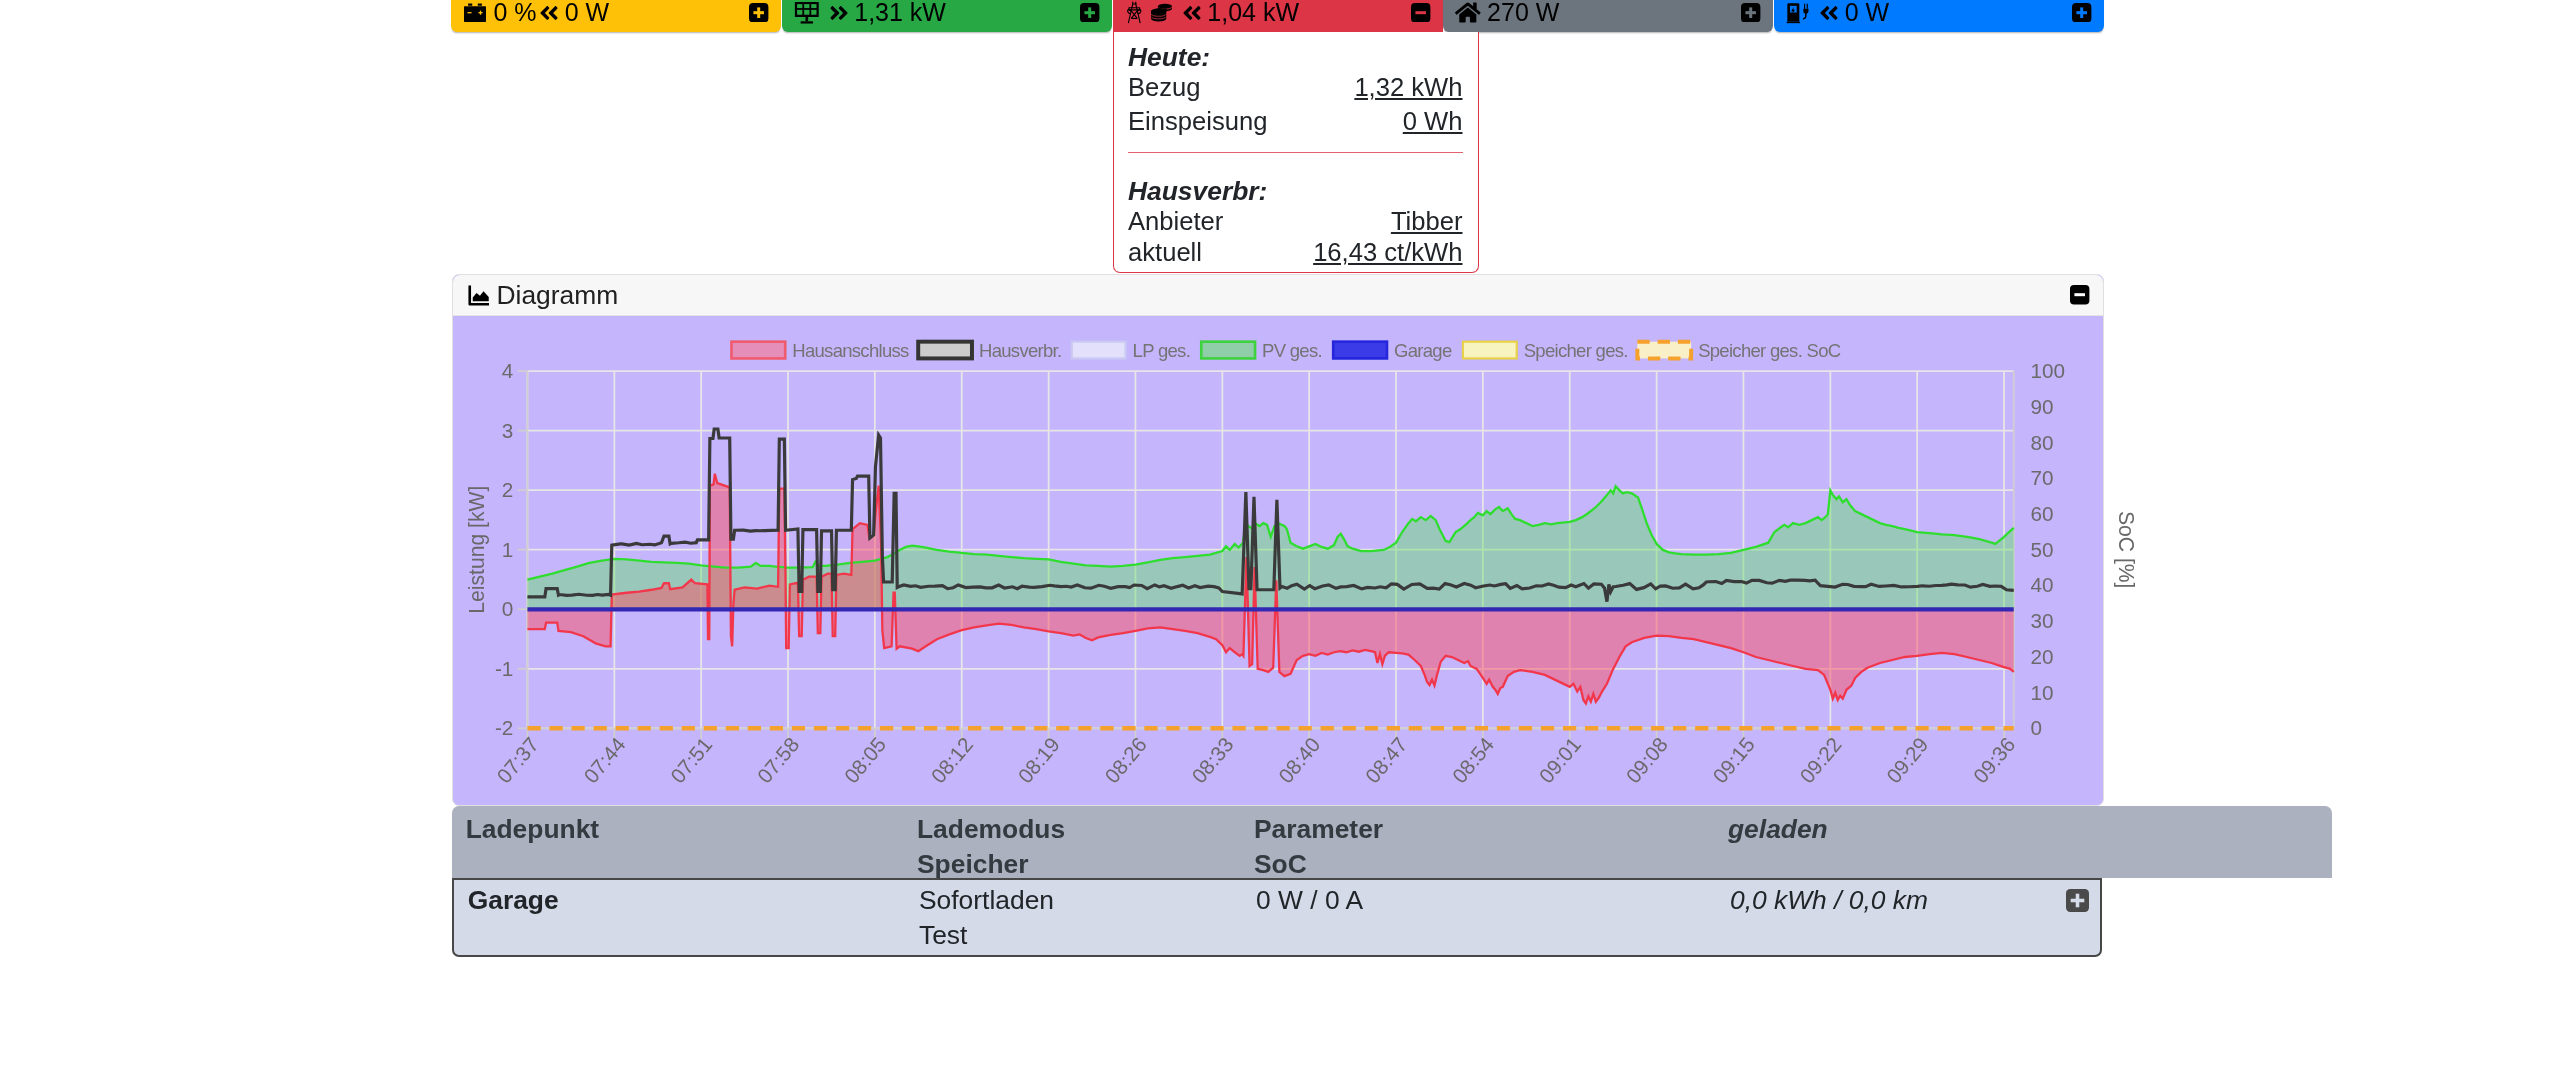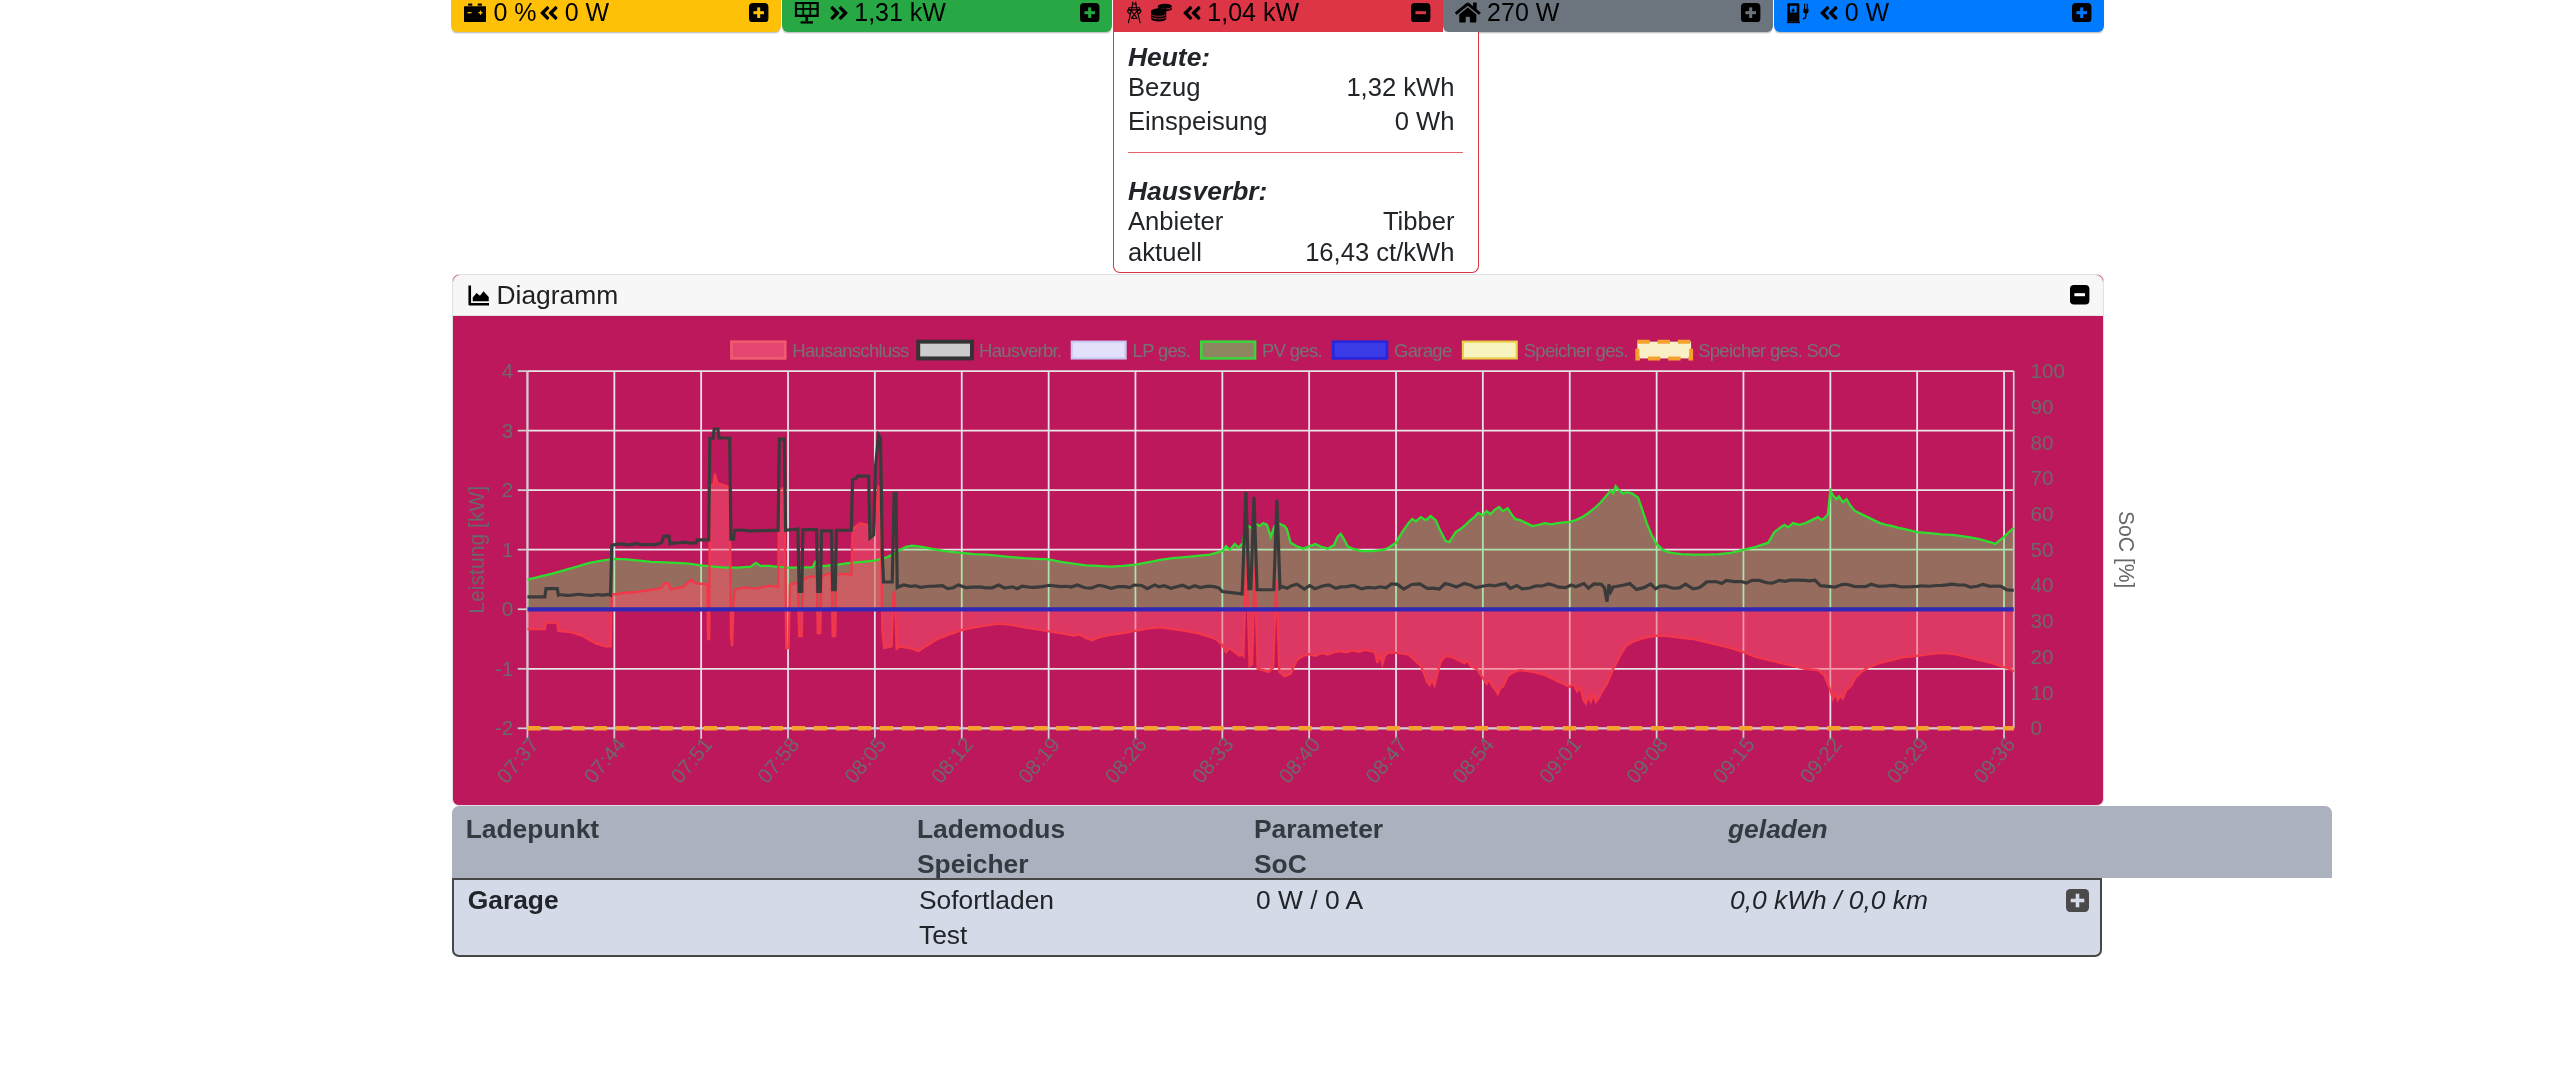--- a/index.html
+++ b/index.html
@@ -7,24 +7,24 @@
 #all { position:absolute; inset:0; }
 .tbar { position:absolute; top:-7px; height:39px; width:330px; border-radius:0 0 6.2px 6.2px;
   display:flex; align-items:center; padding:0 12.3px; font-size:25px; color:#000;
   box-shadow:0 2.6px 1.8px -1.8px rgba(0,0,0,0.3); }
 .tbar .sp { flex:1; }
 .bic { display:flex; align-items:center; }
 #popup { position:absolute; left:1113px; top:32px; width:366px; height:241px; background:#fff;
   border:1.3px solid #dc3545; border-top:none; border-radius:0 0 7px 7px; font-size:25.6px; color:#212529; }
 .prow { position:absolute; left:14px; right:11.5px; white-space:nowrap; }
 .prow.tit { font-weight:bold; font-style:italic; font-size:26.4px; }
-.prow .pv { position:absolute; right:12px; }
+.prow .pv { position:absolute; right:4px;text-decoration:underline; }
 .phr { position:absolute; left:14px; right:15px; border-top:1.3px solid #e4606d; }
 #card { position:absolute; left:452px; top:274px; width:1652px; height:532px;
-  border:0.9px solid #e0e0e0; border-radius:7px; background:#be185d; }
+  border:0.9px solid #e0e0e0; border-radius:7px; background:#c4b5fd; }
 #cardhead { height:41px; background:#f7f7f8; border-bottom:0.9px solid #e4e4e4;
   border-radius:7px 7px 0 0; display:flex; align-items:center; padding:0 13.2px 0 13.2px;
   font-size:26.4px; color:#202020; }
 #chart { position:absolute; left:0; top:0; }
 #chart text { font-family:"Liberation Sans", sans-serif; }
 .ticklab text { font-size:23.5px; fill:#6a6a6a; }
 .legt { font-size:21px; fill:#747474; letter-spacing:-0.8px; }
 .axlab { font-size:24px; fill:#686868; }
 #thead { position:absolute; left:452px; top:806px; width:1880px; height:72px; background:#abb1bf;
   border-radius:7px 7px 0 0; color:#343a40; font-weight:bold; font-size:26.4px; }

